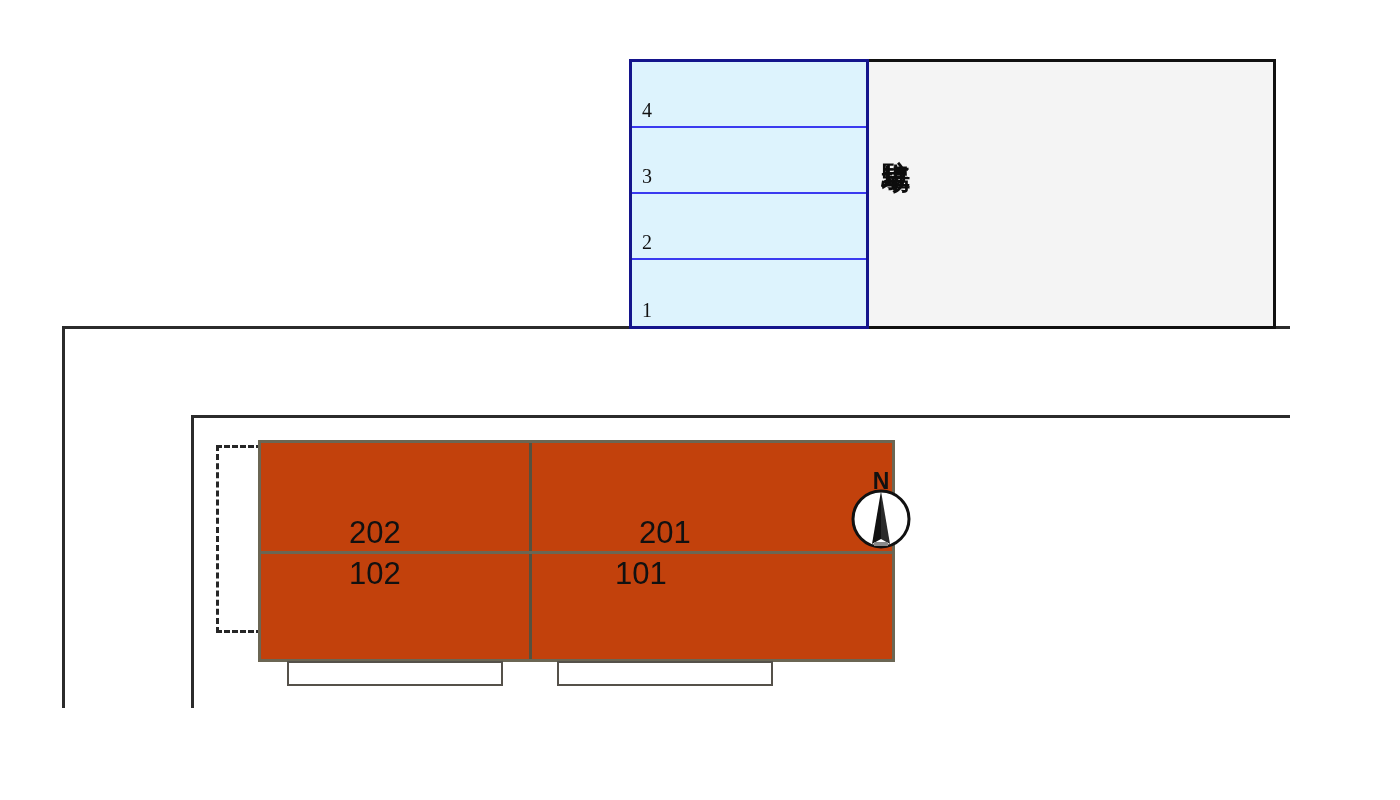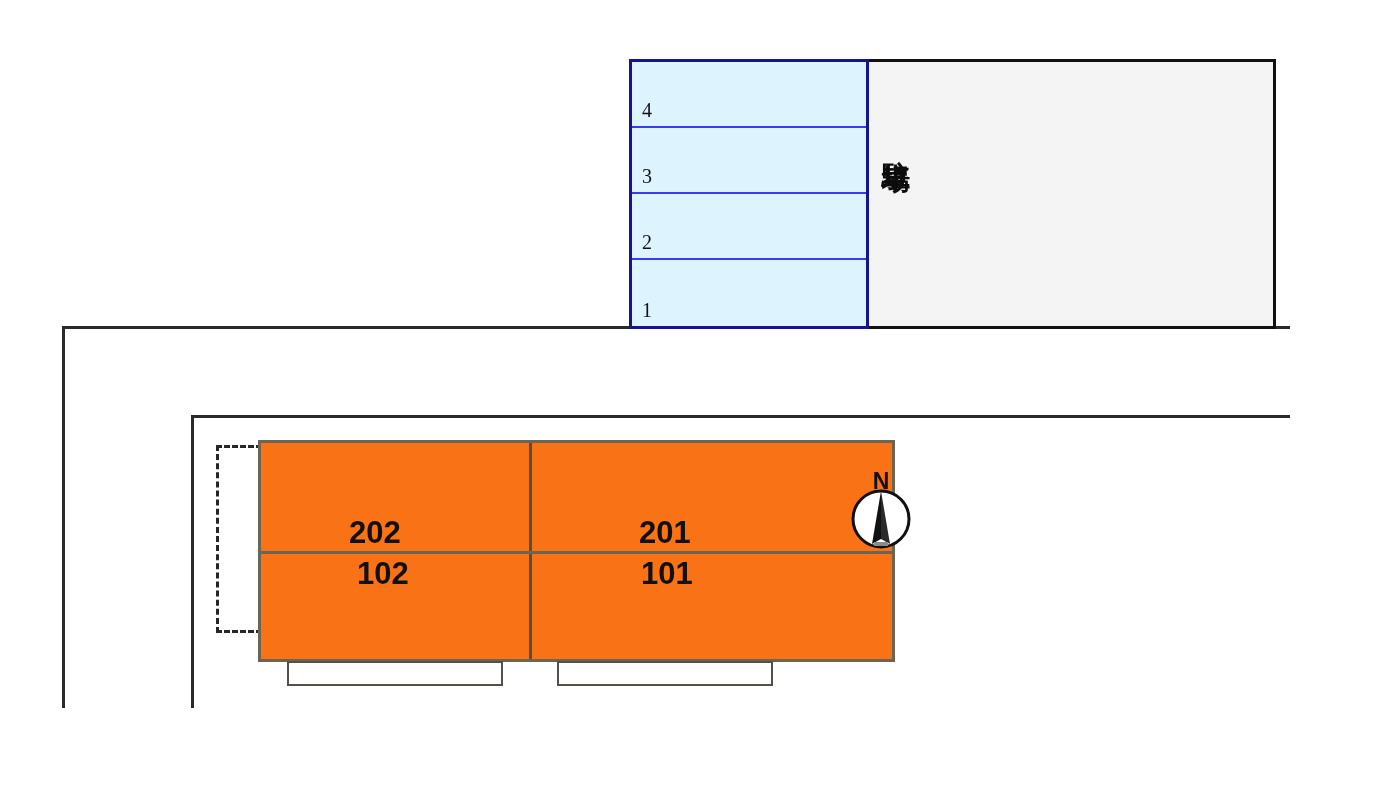--- a/index.html
+++ b/index.html
@@ -82,23 +82,22 @@
   }
 
   
   .building {
     position: absolute;
     left: 258px;
     top: 440px;
     width: 637px;
     height: 222px;
     border: 3px solid #6b6653;
-    background: #f97316;
-    box-sizing: border-box;
-    font-weight: bold;
+    background: #c2410c;
+    box-sizing: border-box;
   }
   .building-divider-v {
     position: absolute;
     left: 268px;
     top: 0;
     width: 3px;
     height: 100%;
     background: #55513f;
   }
   .building-divider-h {
@@ -112,22 +111,22 @@
   .unit-label {
     position: absolute;
     font-family: "Liberation Sans", sans-serif;
     font-size: 31px;
     color: #111111;
     line-height: 1;
     white-space: nowrap;
   }
   .unit-202 { left: 88px;  top: 74px; }
   .unit-201 { left: 378px; top: 74px; }
-  .unit-102 { left: 96px;  top: 115px; }
-  .unit-101 { left: 380px; top: 115px; }
+  .unit-102 { left: 88px;  top: 115px; }
+  .unit-101 { left: 354px; top: 115px; }
 
   
   .dashed-annex {
     position: absolute;
     left: 216px;
     top: 445px;
     width: 46px;
     height: 188px;
     border: 3px dashed #262626;
     background: transparent;

